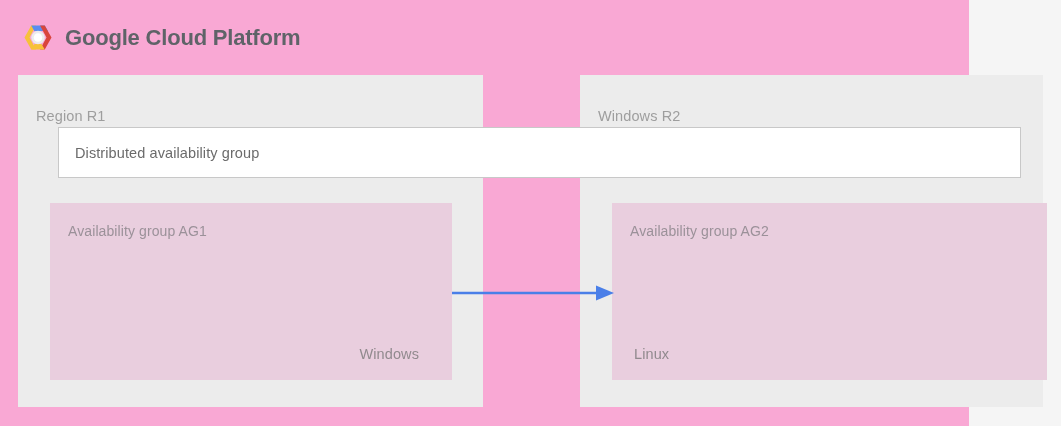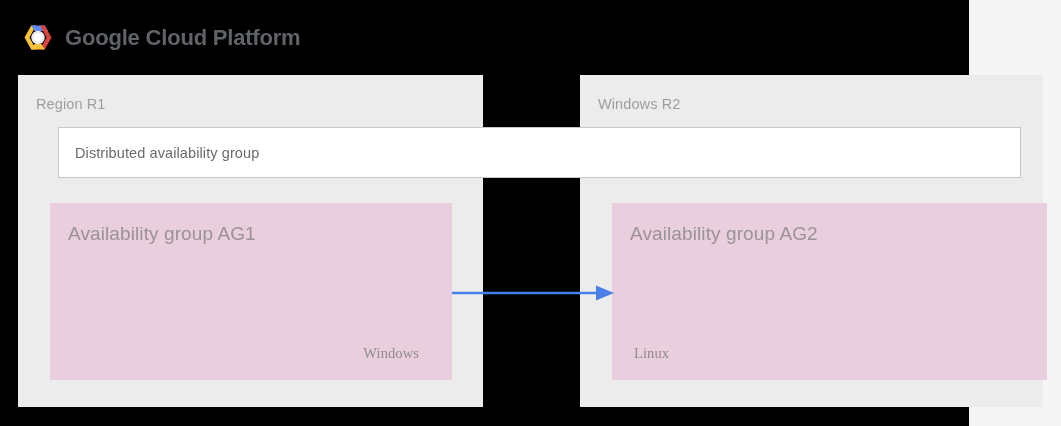--- a/index.html
+++ b/index.html
@@ -16,21 +16,21 @@
     position: relative;
     -webkit-font-smoothing: antialiased;
   }
 
   .canvas {
     position: absolute;
     left: 0;
     top: 0;
     width: 969px;
     height: 426px;
-    background: #000000;
+    background: #f9a8d4;
   }
 
   
   .brand {
     position: absolute;
     left: 22px;
     top: 19px;
     height: 38px;
     display: flex;
     align-items: center;
@@ -66,21 +66,21 @@
     background: #ececec;
     top: 75px;
     height: 332px;
   }
   .region-r1 { left: 18px;  width: 465px; }
   .region-r2 { left: 580px; width: 463px; }
 
   .region-label {
     position: absolute;
     left: 18px;
-    top: 21px;
+    top: 33px;
     font-size: 14.5px;
     color: #9e9e9e;
     letter-spacing: 0.1px;
     white-space: nowrap;
   }
 
   
   .dag-box {
     position: absolute;
     left: 50px;
@@ -110,34 +110,33 @@
     height: 177px;
     background: #e9cede;
   }
   .ag-box-1 { left: 50px;  width: 402px; }
   .ag-box-2 { left: 612px; width: 401px; padding-left: 34px; }
 
   .ag-title {
     position: absolute;
     left: 18px;
     top: 20px;
-    font-size: 19px;
+    font-size: 14px;
     color: #9b9199;
     letter-spacing: 0.1px;
     white-space: nowrap;
   }
 
   .os-label {
     position: absolute;
     bottom: 18px;
     font-size: 14.5px;
     color: #918a8e;
     letter-spacing: 0.1px;
     white-space: nowrap;
-    font-family: Liberation Serif, serif;
   }
   .os-label-right { right: 33px; }
   .os-label-left  { left: 22px; }
 
   
   .arrow-svg {
     position: absolute;
     left: 448px;
     top: 282px;
     width: 170px;

